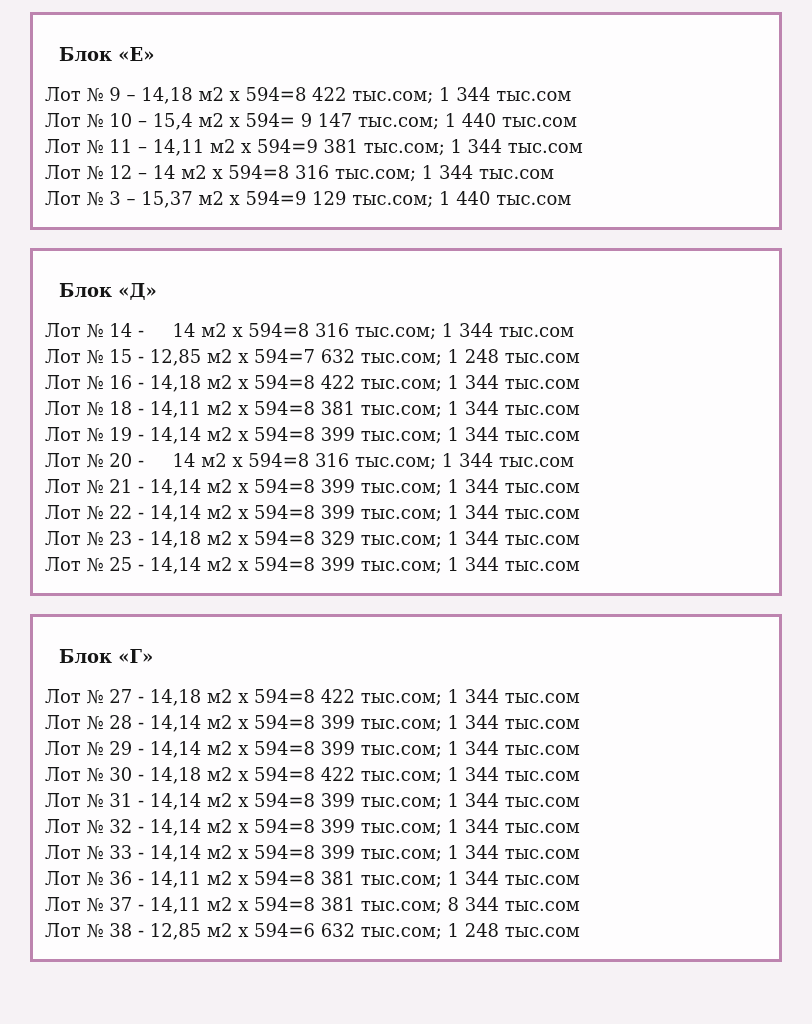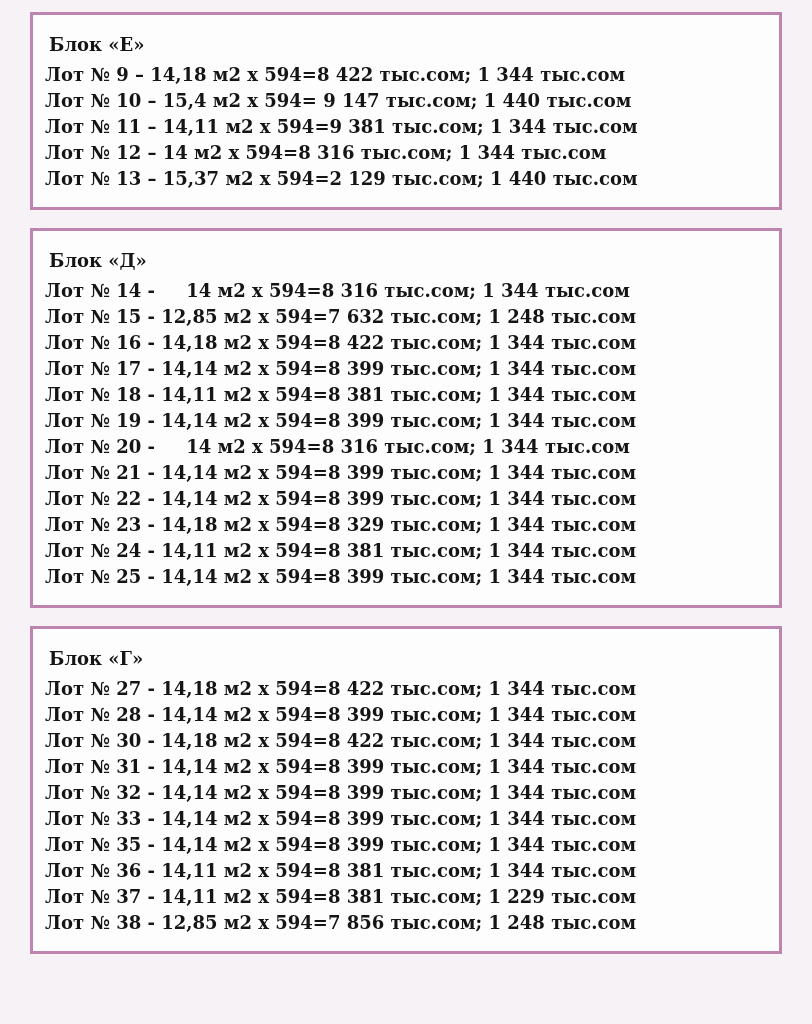--- a/index.html
+++ b/index.html
@@ -21,74 +21,71 @@
     padding: 12px 30px 0 30px;
     overflow: hidden;
   }
   .block {
     background: var(--box-bg);
     border: 3px solid var(--border-color);
     padding: 13px 12px 15px 12px;
     margin-bottom: 18px;
   }
   .block-title {
-    margin: 4px;
+    margin: 14px;
     font-size: 18px;
     font-weight: bold;
     line-height: 26px;
     white-space: pre-wrap;
   }
   .lot-line {
     font-size: 18px;
     line-height: 26px;
     white-space: pre-wrap;
-    font-weight: bold;
   }
 </style>
 </head>
 <body>
 
 <div class="page">
   <section class="block">
     <h2 class="block-title">Блок «Е»</h2>
     <div>
         <div class="lot-line">Лот № 9 – 14,18 м2 х 594=8 422 тыс.сом; 1 344 тыс.сом</div>
         <div class="lot-line">Лот № 10 – 15,4 м2 х 594= 9 147 тыс.сом; 1 440 тыс.сом</div>
         <div class="lot-line">Лот № 11 – 14,11 м2 х 594=9 381 тыс.сом; 1 344 тыс.сом</div>
         <div class="lot-line">Лот № 12 – 14 м2 х 594=8 316 тыс.сом; 1 344 тыс.сом</div>
-        <div class="lot-line">Лот № 13 – 15,37 м2 х 594=2 129 тыс.сом; 1 440 тыс.сом</div>
+        <div class="lot-line">Лот № 3 – 15,37 м2 х 594=9 129 тыс.сом; 1 440 тыс.сом</div>
       </div>
   </section>
 
   <section class="block">
     <h2 class="block-title">Блок «Д»</h2>
     <div>
         <div class="lot-line">Лот № 14 -     14 м2 х 594=8 316 тыс.сом; 1 344 тыс.сом</div>
         <div class="lot-line">Лот № 15 - 12,85 м2 х 594=7 632 тыс.сом; 1 248 тыс.сом</div>
         <div class="lot-line">Лот № 16 - 14,18 м2 х 594=8 422 тыс.сом; 1 344 тыс.сом</div>
-        <div class="lot-line">Лот № 17 - 14,14 м2 х 594=8 399 тыс.сом; 1 344 тыс.сом</div>
         <div class="lot-line">Лот № 18 - 14,11 м2 х 594=8 381 тыс.сом; 1 344 тыс.сом</div>
         <div class="lot-line">Лот № 19 - 14,14 м2 х 594=8 399 тыс.сом; 1 344 тыс.сом</div>
         <div class="lot-line">Лот № 20 -     14 м2 х 594=8 316 тыс.сом; 1 344 тыс.сом</div>
         <div class="lot-line">Лот № 21 - 14,14 м2 х 594=8 399 тыс.сом; 1 344 тыс.сом</div>
         <div class="lot-line">Лот № 22 - 14,14 м2 х 594=8 399 тыс.сом; 1 344 тыс.сом</div>
         <div class="lot-line">Лот № 23 - 14,18 м2 х 594=8 329 тыс.сом; 1 344 тыс.сом</div>
-        <div class="lot-line">Лот № 24 - 14,11 м2 х 594=8 381 тыс.сом; 1 344 тыс.сом</div>
         <div class="lot-line">Лот № 25 - 14,14 м2 х 594=8 399 тыс.сом; 1 344 тыс.сом</div>
       </div>
   </section>
 
   <section class="block">
     <h2 class="block-title">Блок «Г»</h2>
     <div>
         <div class="lot-line">Лот № 27 - 14,18 м2 х 594=8 422 тыс.сом; 1 344 тыс.сом</div>
         <div class="lot-line">Лот № 28 - 14,14 м2 х 594=8 399 тыс.сом; 1 344 тыс.сом</div>
+        <div class="lot-line">Лот № 29 - 14,14 м2 х 594=8 399 тыс.сом; 1 344 тыс.сом</div>
         <div class="lot-line">Лот № 30 - 14,18 м2 х 594=8 422 тыс.сом; 1 344 тыс.сом</div>
         <div class="lot-line">Лот № 31 - 14,14 м2 х 594=8 399 тыс.сом; 1 344 тыс.сом</div>
         <div class="lot-line">Лот № 32 - 14,14 м2 х 594=8 399 тыс.сом; 1 344 тыс.сом</div>
         <div class="lot-line">Лот № 33 - 14,14 м2 х 594=8 399 тыс.сом; 1 344 тыс.сом</div>
-        <div class="lot-line">Лот № 35 - 14,14 м2 х 594=8 399 тыс.сом; 1 344 тыс.сом</div>
         <div class="lot-line">Лот № 36 - 14,11 м2 х 594=8 381 тыс.сом; 1 344 тыс.сом</div>
-        <div class="lot-line">Лот № 37 - 14,11 м2 х 594=8 381 тыс.сом; 1 229 тыс.сом</div>
-        <div class="lot-line">Лот № 38 - 12,85 м2 х 594=7 856 тыс.сом; 1 248 тыс.сом</div>
+        <div class="lot-line">Лот № 37 - 14,11 м2 х 594=8 381 тыс.сом; 8 344 тыс.сом</div>
+        <div class="lot-line">Лот № 38 - 12,85 м2 х 594=6 632 тыс.сом; 1 248 тыс.сом</div>
       </div>
   </section>
 </div>
 
 </body></html>

